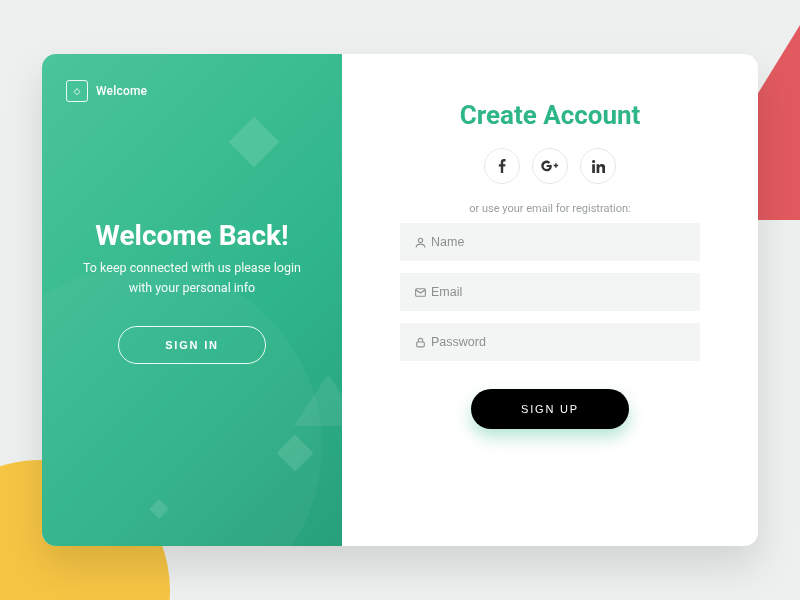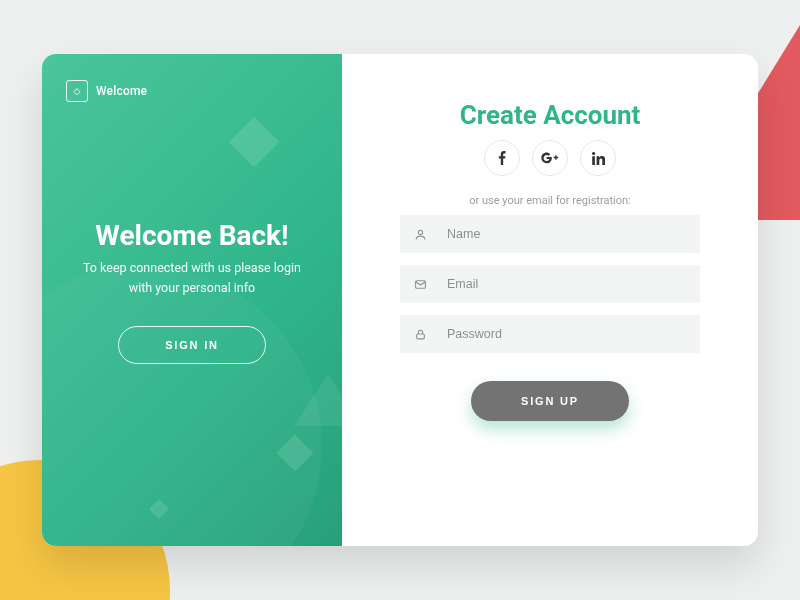--- a/index.html
+++ b/index.html
@@ -120,21 +120,21 @@
     flex: 1;
     padding: 46px 50px 38px 50px;
     display: flex;
     flex-direction: column;
     align-items: center;
   }
   .right-title {
     color: #2fb58a;
     font-size: 26px;
     font-weight: 700;
-    margin-bottom: 10px;
+    margin-bottom: 18px;
   }
   .socials {
     display: flex; gap: 12px;
     margin-bottom: 18px;
   }
   .soc {
     width: 36px; height: 36px;
     border: 1px solid #e6e8e8;
     border-radius: 50%;
     display: flex; align-items: center; justify-content: center;
@@ -142,41 +142,41 @@
   }
   .hint {
     font-size: 11px;
     color: #9aa0a0;
     margin-bottom: 8px;
   }
   .field {
     width: 300px;
     background: #f3f5f5;
     display: flex; align-items: center;
-    gap: 20px;
+    gap: 4px;
     padding: 12px 14px;
     margin-bottom: 12px;
   }
   .field svg { flex-shrink: 0; }
   .field input {
     border: none; background: transparent;
     outline: none;
     font-size: 12.5px;
     color: #555;
     width: 100%;
   }
   .field input::placeholder { color: #8a9090; }
 
   .primary-btn {
     margin-top: 16px;
-    background: #737373;
+    background: #000000;
     color: #fff;
     border: none;
     font-size: 11px;
-    font-weight: 700;
+    font-weight: 400;
     letter-spacing: 1.8px;
     padding: 14px 50px;
     border-radius: 999px;
     cursor: pointer;
     box-shadow: 0 8px 16px rgba(47,181,138,0.35);
   }
 </style>
 </head>
 <body>
 

